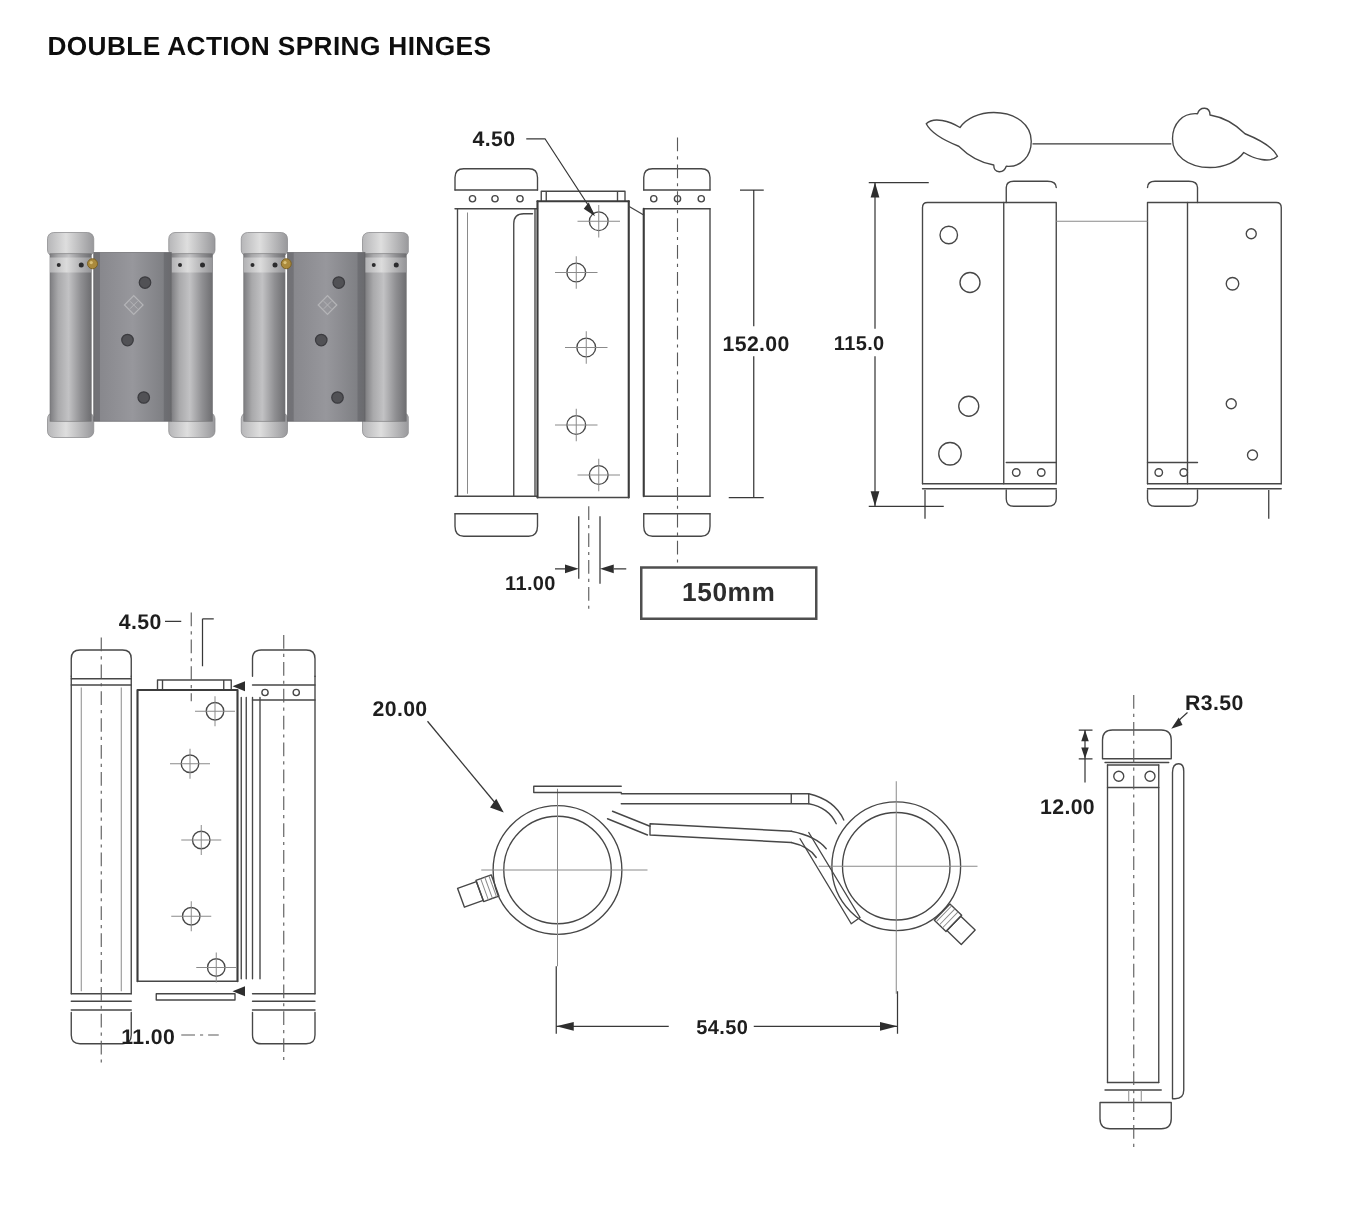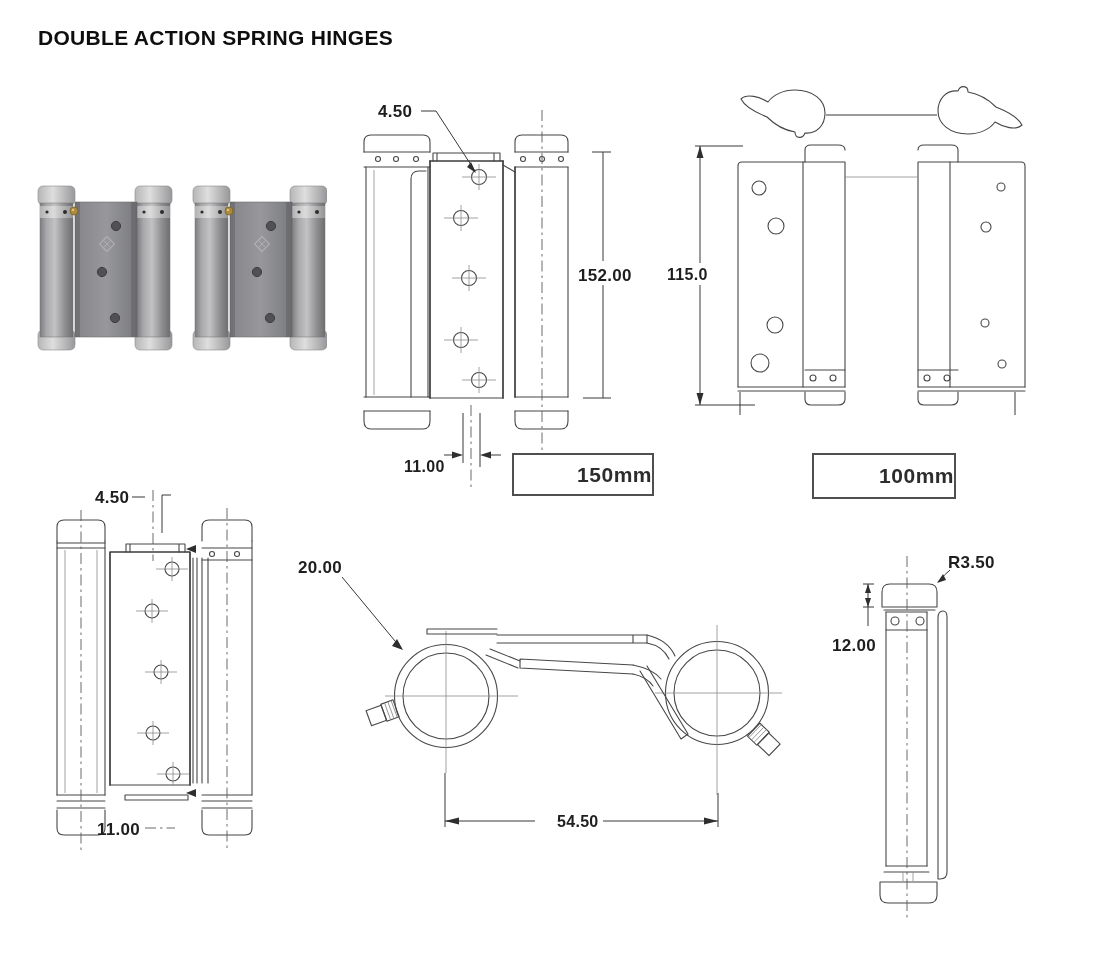--- a/index.html
+++ b/index.html
@@ -2,21 +2,21 @@
 <html><head>
 <meta charset="utf-8">
 <style>
   html,body{margin:0;padding:0;background:#fff;}
   #page{position:relative;width:1096px;height:950px;background:#ffffff;overflow:hidden;
         font-family:"Liberation Sans",sans-serif;text-decoration:underline;}
   #page-title{position:absolute;left:38px;top:26px;font-size:21px;font-weight:700;
         letter-spacing:.3px;color:#0e0e0e;margin:0;}
   .abs{position:absolute;}
   .size-box{position:absolute;border:2px solid #4f4f4f;display:flex;align-items:center;
-        justify-content:flex-end;font-weight:700;font-size:21px;color:#2d2d2d;
+        justify-content:center;font-weight:700;font-size:21px;color:#2d2d2d;
         letter-spacing:.5px;background:#fff;}
   
   .ln{stroke:#474747;stroke-width:1.1;fill:none;stroke-linecap:round;stroke-linejoin:round;}
   .lnb{stroke:#3c3c3c;stroke-width:1.7;fill:none;stroke-linecap:round;}
   .thin{stroke:#8a8a8a;stroke-width:.8;fill:none;}
   .cl{stroke:#5a5a5a;stroke-width:.9;fill:none;stroke-dasharray:11 4 2.5 4;}
   .dimln{stroke:#383838;stroke-width:1;fill:none;}
   .arr{fill:#2e2e2e;stroke:none;}
   .whitebg{fill:#ffffff;stroke:none;}
   text.dim{font-family:"Liberation Sans",sans-serif;font-weight:700;font-size:16px;
@@ -208,23 +208,20 @@
     </g>
 
     <g>
       <path class="dimln" d="M75,307 L75,353 M350,307 L350,353"></path>
       <path class="dimln" d="M78,345 L188,345 M242,345 L348,345"></path>
       <polygon class="arr" points="78,345 92,341.5 92,348.5"></polygon>
       <polygon class="arr" points="348,345 334,341.5 334,348.5"></polygon>
       <text class="dim" x="193" y="351">130.0</text>
     </g>
   </svg>
-  <div class="size-box" style="left:812px;top:453px;width:140px;height:42px">
-    <span>100mm</span>
-  </div>
 
   <svg class="abs" style="left:45px;top:483px" width="235" height="375" viewBox="0 0 235 375">
 
     <g>
       <path class="ln" d="M12,58 L12,44 Q12,37 19,37 L53,37 Q60,37 60,44 L60,58"></path>
       <path class="ln" d="M12,60 L60,60 M12,65 L60,65"></path>
       <path class="ln" d="M12,58 L12,312 M60,58 L60,312"></path>
       <path class="thin" d="M20,67 L20,310 M52,67 L52,310"></path>
       <path class="ln" d="M12,312 L60,312 M12,318 L60,318 M12,325 L60,325"></path>
       <path class="ln" d="M12,327 L12,345 Q12,352 19,352 L53,352 Q60,352 60,345 L60,327"></path>

